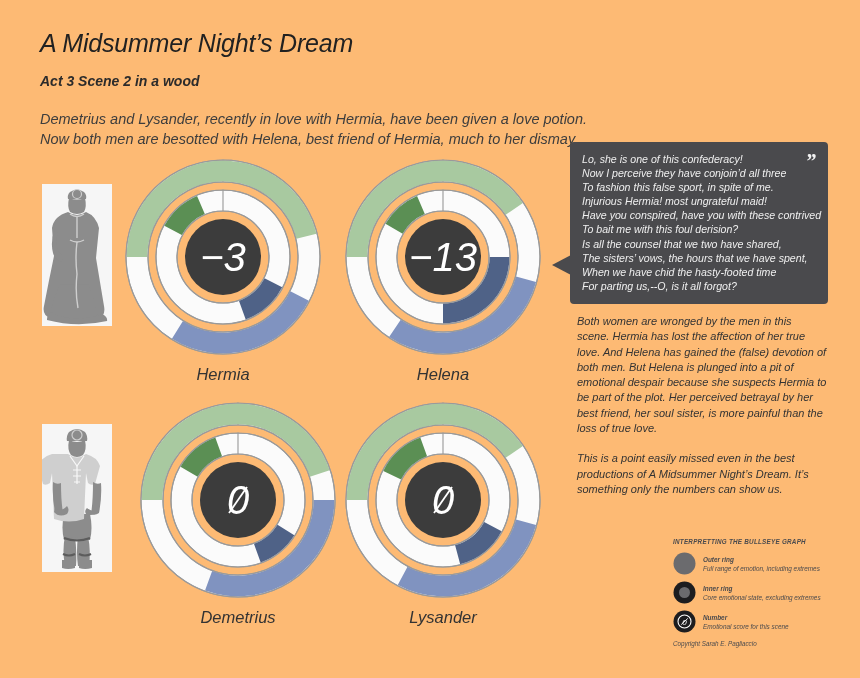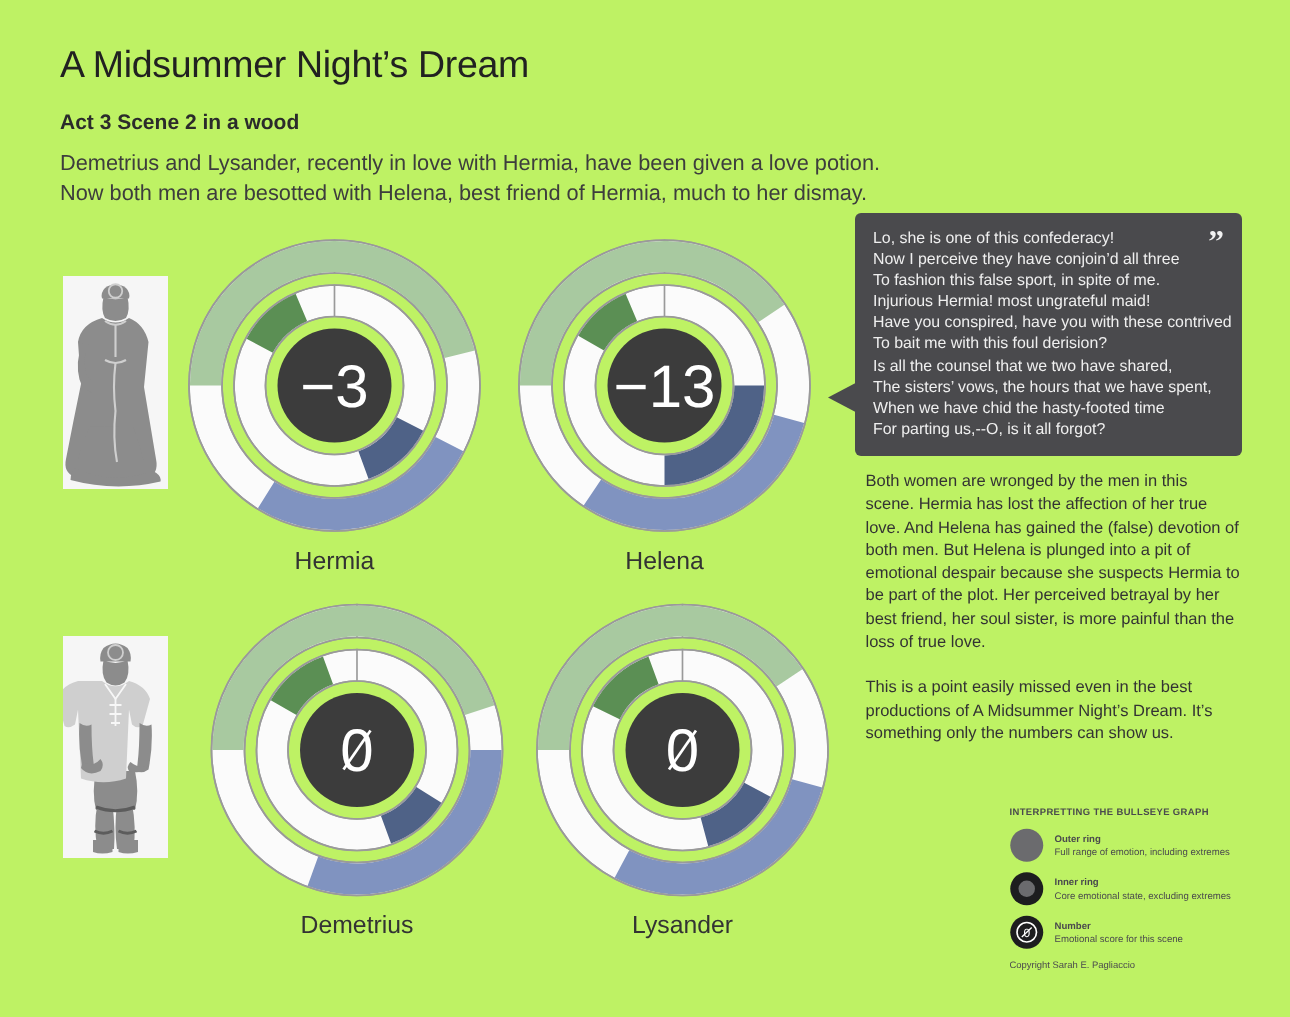--- a/index.html
+++ b/index.html
@@ -5,36 +5,37 @@
   * { box-sizing: border-box; margin: 0; padding: 0; }
   html, body {
     width: 860px; height: 678px;
     background: #f6f6f6;
     font-family: "Liberation Sans", sans-serif;
     overflow: hidden;
   }
   #page {
     position: relative;
     width: 860px; height: 678px;
-    background: #bef264;
+    background: #fdba74;
+    font-style: italic;
   }
 
   
   #header { position: absolute; left: 40px; top: 30px; width: 620px; }
   #title {
     font-size: 25px; font-weight: 400; color: #212121;
     letter-spacing: -0.2px; line-height: 1.1;
   }
   #subtitle {
     font-size: 14px; font-weight: 700; color: #2b2b2b;
     margin-top: 15px;
   }
   #intro {
     font-size: 14.5px; font-weight: 400; color: #3d3d3d;
-    margin-top: 10px; line-height: 1.38;
+    margin-top: 20px; line-height: 1.38;
   }
 
   
   .bullseye-wrap { position: absolute; }
   .bullseye { position: relative; width: 200px; height: 200px; }
   .bullseye svg { display: block; width: 200px; height: 200px; }
   .score-text {
     font-family: "Liberation Sans", sans-serif;
     font-size: 40px; font-weight: 400; fill: #ffffff;
   }
@@ -210,21 +211,21 @@
           <circle cx="100" cy="100" r="67" fill="none" stroke="#9a9a9a" stroke-width="1.1"></circle>
           <circle cx="100" cy="100" r="46" fill="none" stroke="#9a9a9a" stroke-width="1.1"></circle>
           <circle cx="100" cy="100" r="38" fill="#3c3c3c"></circle>
           <text x="100" y="114" text-anchor="middle" class="score-text">0</text>
           <line x1="91" y1="113" x2="109" y2="87" stroke="#ffffff" stroke-width="1.8"></line>
         </svg>
       </div>
     <div class="char-label">Demetrius</div>
   </div>
 
-  <div class="bullseye-wrap" style="left:355px; top:400px;">
+  <div class="bullseye-wrap" style="left:343px; top:400px;">
     <div class="bullseye">
         <svg viewBox="0 0 200 200">
           <path d="M 100 3 A 97 97 0 1 1 99.98307030634159 3.000001477394477 L 99.98691003067648 25.000001142315313 A 75 75 0 1 0 100 25 Z" fill="#fbfbfb" stroke="#9a9a9a" stroke-width="1.1"></path>
           <path d="M 100 33 A 67 67 0 1 1 99.988306294071 33.000001020468346 L 99.99197148548159 54.00000070062006 A 46 46 0 1 0 100 54 Z" fill="#fbfbfb" stroke="#9a9a9a" stroke-width="1.1"></path>
           <path d="M 3.5999999999999943 100.00000000000001 A 96.4 96.4 0 0 1 179.91922199430599 46.093804105419956 L 162.6752404851611 57.725016497611506 A 75.6 75.6 0 0 0 24.400000000000006 100.00000000000001 Z" fill="#a8c9a0" stroke="none"></path>
           <path d="M 193.1152496542662 124.950155947883 A 96.4 96.4 0 0 1 54.74294134744015 185.11614795160057 L 64.50794985338668 166.7508380201349 A 75.6 75.6 0 0 0 173.02399246745355 119.56671980975057 Z" fill="#8093c0" stroke="none"></path>
           <path d="M 40.320075325735296 70.89215585320528 A 66.4 66.4 0 0 1 77.28986248317555 37.60440997981569 L 84.06186132102381 56.21032387137667 A 46.6 46.6 0 0 0 58.11619744245881 79.571904559629 Z" fill="#5b8f54" stroke="none"></path>
           <path d="M 158.62772016583276 131.17291176898314 A 66.4 66.4 0 0 1 117.18558459480738 164.13747486559413 L 112.06096750177747 145.01214350507058 A 46.6 46.6 0 0 0 141.145357827226 121.87737482582251 Z" fill="#4f6287" stroke="none"></path>
           <circle cx="100" cy="100" r="97" fill="none" stroke="#9a9a9a" stroke-width="1.1"></circle>
           <circle cx="100" cy="100" r="75" fill="none" stroke="#9a9a9a" stroke-width="1.1"></circle>

